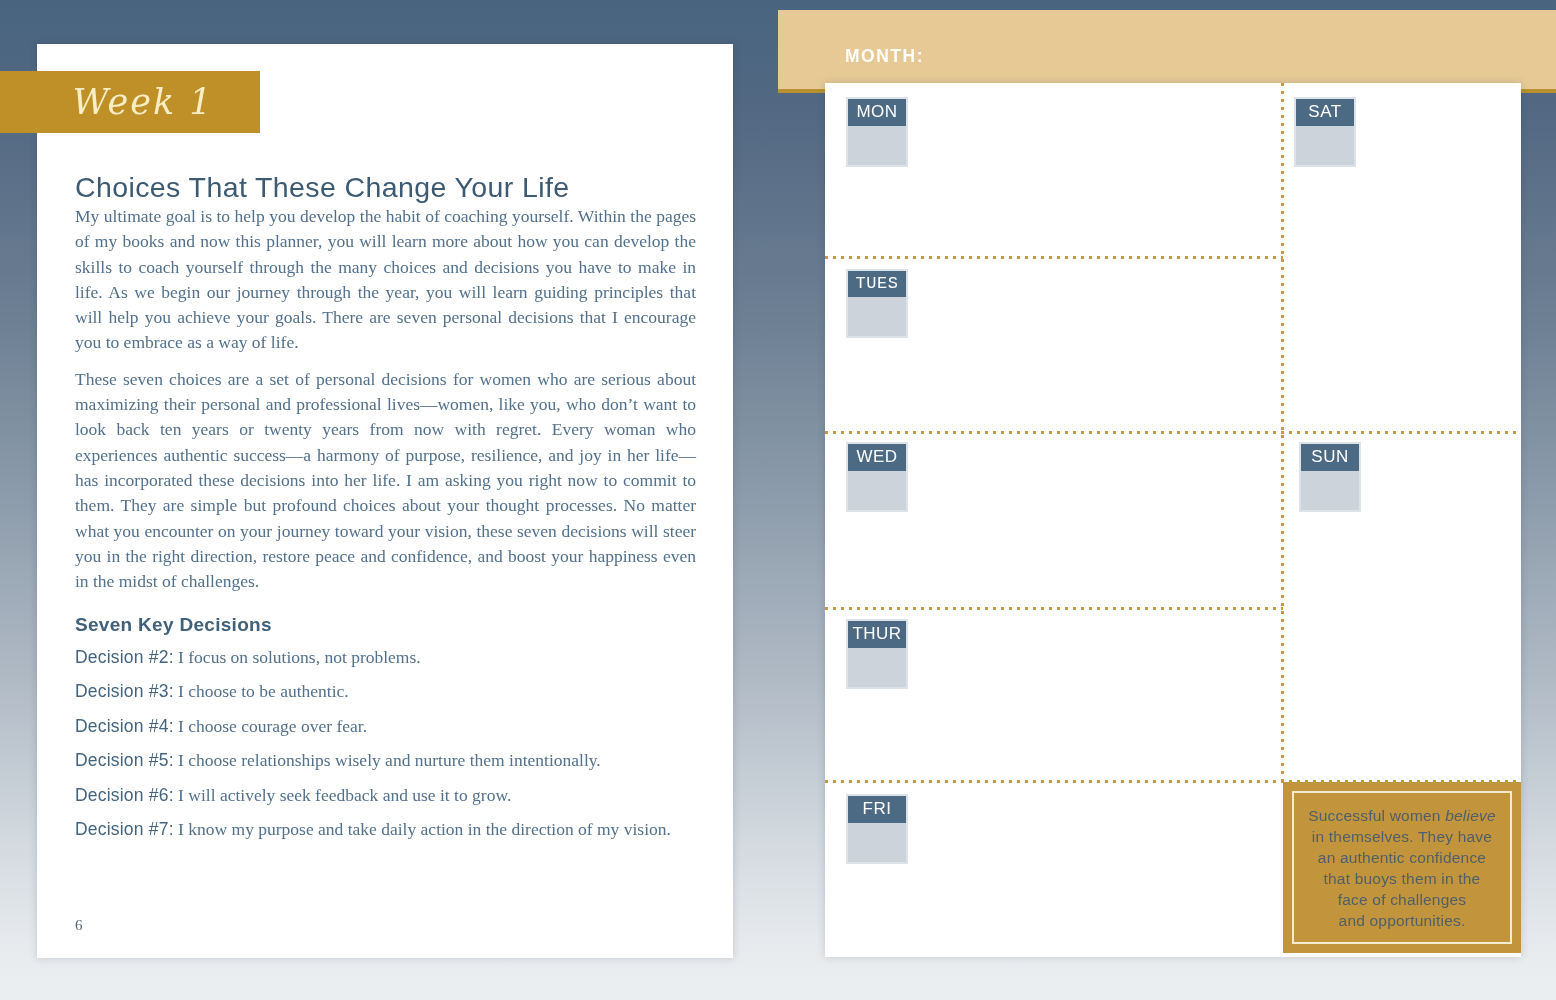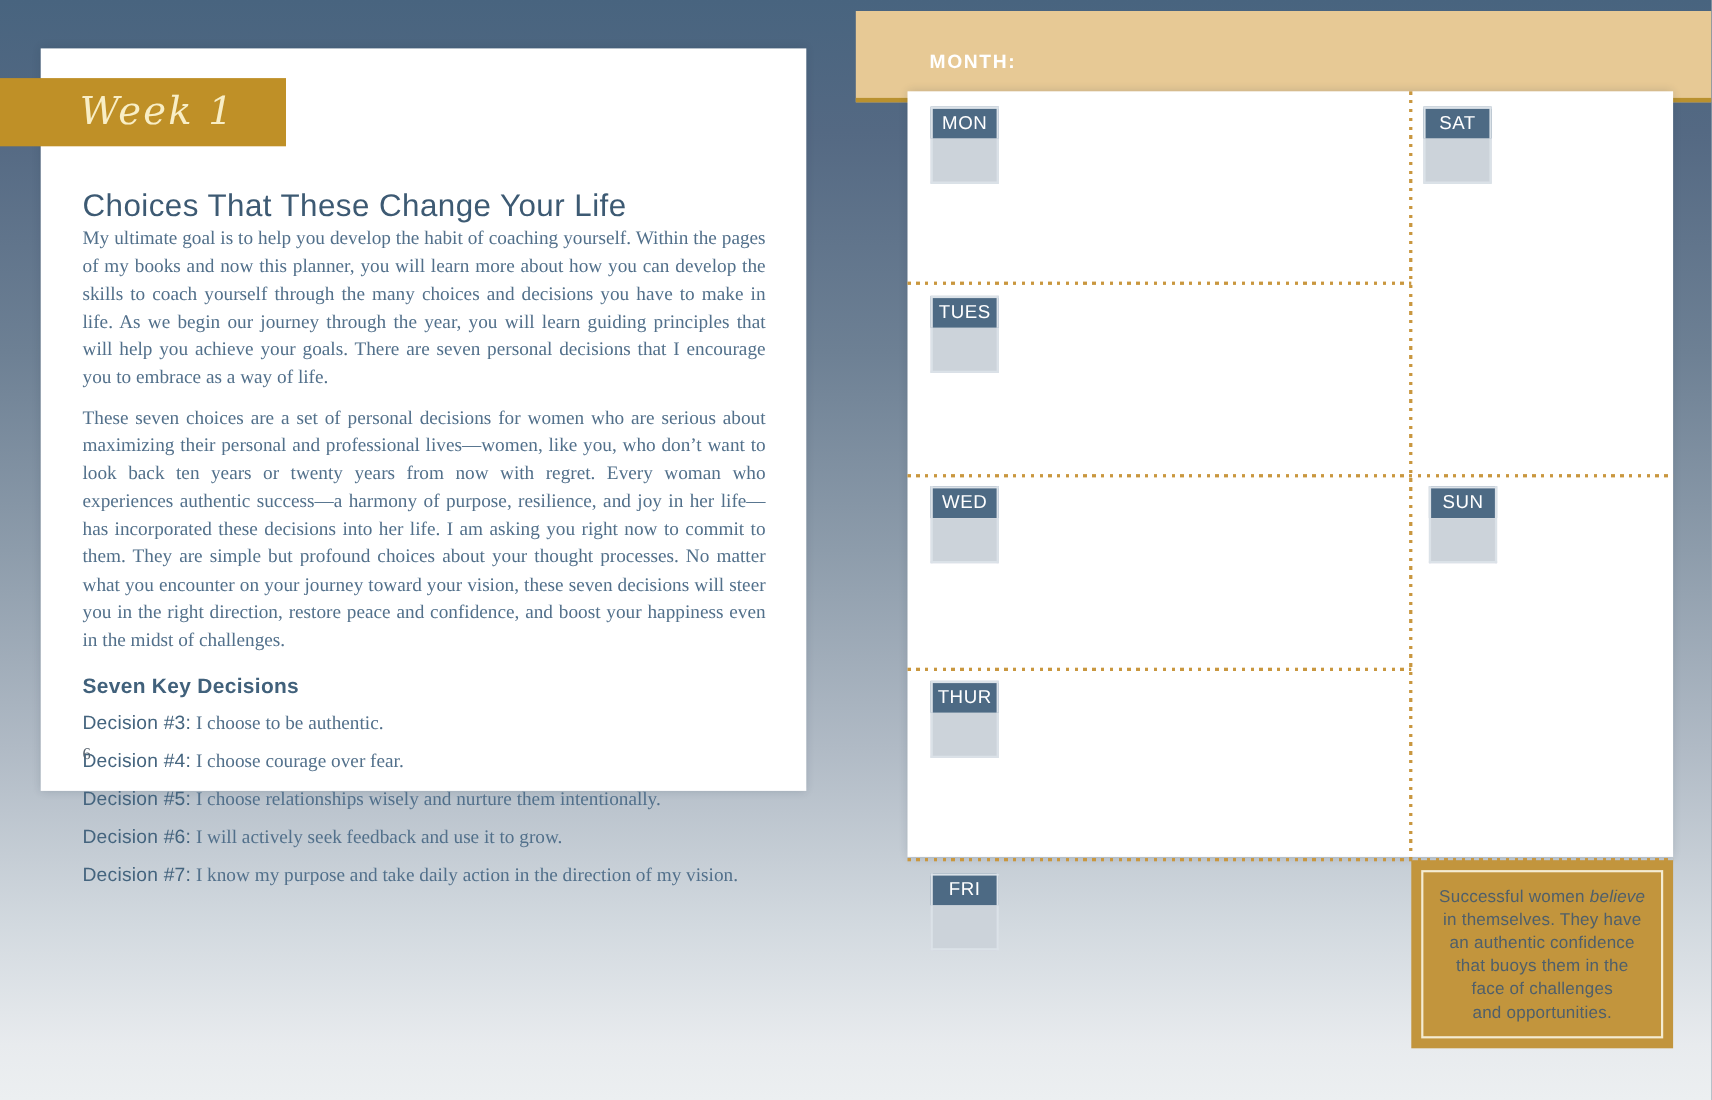--- a/index.html
+++ b/index.html
@@ -4,21 +4,21 @@
 <style>
   html,body { margin:0; padding:0; background:#9aa7b4; }
   .stage {
     position:relative; width:1556px; height:1000px; overflow:hidden;
     background: linear-gradient(180deg, #48647f 0%, #546983 12%, #6d8094 32%,
                 #8d9cab 50%, #b0bac5 68%, #d2d9df 84%, #e8ebee 95%, #ecEFf1 100%);
     font-family:"Liberation Sans", sans-serif;
   }
   
   .left-page {
-    position:absolute; left:37px; top:44px; width:696px; height:675px;
+    position:absolute; left:37px; top:44px; width:696px; height:914px;
     background:#ffffff; box-shadow:0 0 8px rgba(30,45,60,.18);
   }
   .week-banner {
     position:absolute; left:-37px; top:27px; width:260px; height:62px;
     background:#bf9027; display:flex; align-items:center; justify-content:center;
     padding-left:26px; box-sizing:border-box;
   }
   .week-banner .script {
     font-family:"DejaVu Serif", serif; font-style:italic;
     font-size:35px; color:#f8eec6; letter-spacing:2px;
@@ -52,21 +52,21 @@
   .month-banner {
     position:absolute; left:778px; top:0; width:778px; height:79px;
     background:#e7c995; border-bottom:4px solid #b9912f; box-sizing:content-box;margin-top:10px;
   }
   .month-label {
     position:absolute; left:67px; top:36px; color:#ffffff; font-weight:bold;
     font-size:17.5px; letter-spacing:1.5px;
   }
   
   .right-page {
-    position:absolute; left:825px; top:83px; width:696px; height:696px;
+    position:absolute; left:825px; top:83px; width:696px; height:874px;
     background:#ffffff; box-shadow:0 0 8px rgba(30,45,60,.18);
   }
   .dot-h {
     position:absolute; height:3px;
     background:repeating-linear-gradient(90deg, #c9973f 0 3px, transparent 3px 8px);
   }
   .dot-v {
     position:absolute; width:3px;
     background:repeating-linear-gradient(180deg, #c9973f 0 3px, transparent 3px 8px);
   }
@@ -102,20 +102,24 @@
     </div>
     <h1 class="page-title">Choices That These Change Your Life</h1>
 
     <div class="body-col">
       <p>My ultimate goal is to help you develop the habit of coaching yourself. Within the pages of my books and now this planner, you will learn more about how you can develop the skills to coach yourself through the many choices and decisions you have to make in life. As we begin our journey through the year, you will learn guiding principles that will help you achieve your goals. There are seven personal decisions that I encourage you to embrace as a way of life.</p>
       <p>These seven choices are a set of personal decisions for women who are serious about maximizing their personal and professional lives—women, like you, who don’t want to look back ten years or twenty years from now with regret. Every woman who experiences authentic success—a harmony of purpose, resilience, and joy in her life—has incorporated these decisions into her life. I am asking you right now to commit to them. They are simple but profound choices about your thought processes. No matter what you encounter on your journey toward your vision, these seven decisions will steer you in the right direction, restore peace and confidence, and boost your happiness even in the midst of challenges.</p>
 
       <div class="decisions-heading">Seven Key Decisions</div>
 
       <div class="decision-row">
+        <span class="decision-label">Decision #2:</span>
+        <span class="decision-text">I focus on solutions, not problems.</span>
+      </div>
+      <div class="decision-row">
         <span class="decision-label">Decision #3:</span>
         <span class="decision-text">I choose to be authentic.</span>
       </div>
       <div class="decision-row">
         <span class="decision-label">Decision #4:</span>
         <span class="decision-text">I choose courage over fear.</span>
       </div>
       <div class="decision-row">
         <span class="decision-label">Decision #5:</span>
         <span class="decision-text">I choose relationships wisely and nurture them intentionally.</span>
@@ -142,21 +146,21 @@
     <div class="dot-v" style="left:456px; top:0; height:699px;"></div>
     <div class="dot-h" style="left:0; top:173px; width:458px;"></div>
     <div class="dot-h" style="left:0; top:348px; width:696px;"></div>
     <div class="dot-h" style="left:0; top:524px; width:458px;"></div>
     <div class="dot-h" style="left:0; top:697px; width:696px;"></div>
 
     <div class="day-cell" style="left:21px; top:14px;">
       <div class="day-label">MON</div>
       <div class="day-square"></div>
     </div>
-    <div class="day-cell" style="left:21px; top:186px;">
+    <div class="day-cell" style="left:21px; top:186px;font-family:Liberation Mono, monospace;">
       <div class="day-label">TUES</div>
       <div class="day-square"></div>
     </div>
     <div class="day-cell" style="left:21px; top:359px;">
       <div class="day-label">WED</div>
       <div class="day-square"></div>
     </div>
     <div class="day-cell" style="left:21px; top:536px;">
       <div class="day-label">THUR</div>
       <div class="day-square"></div>

